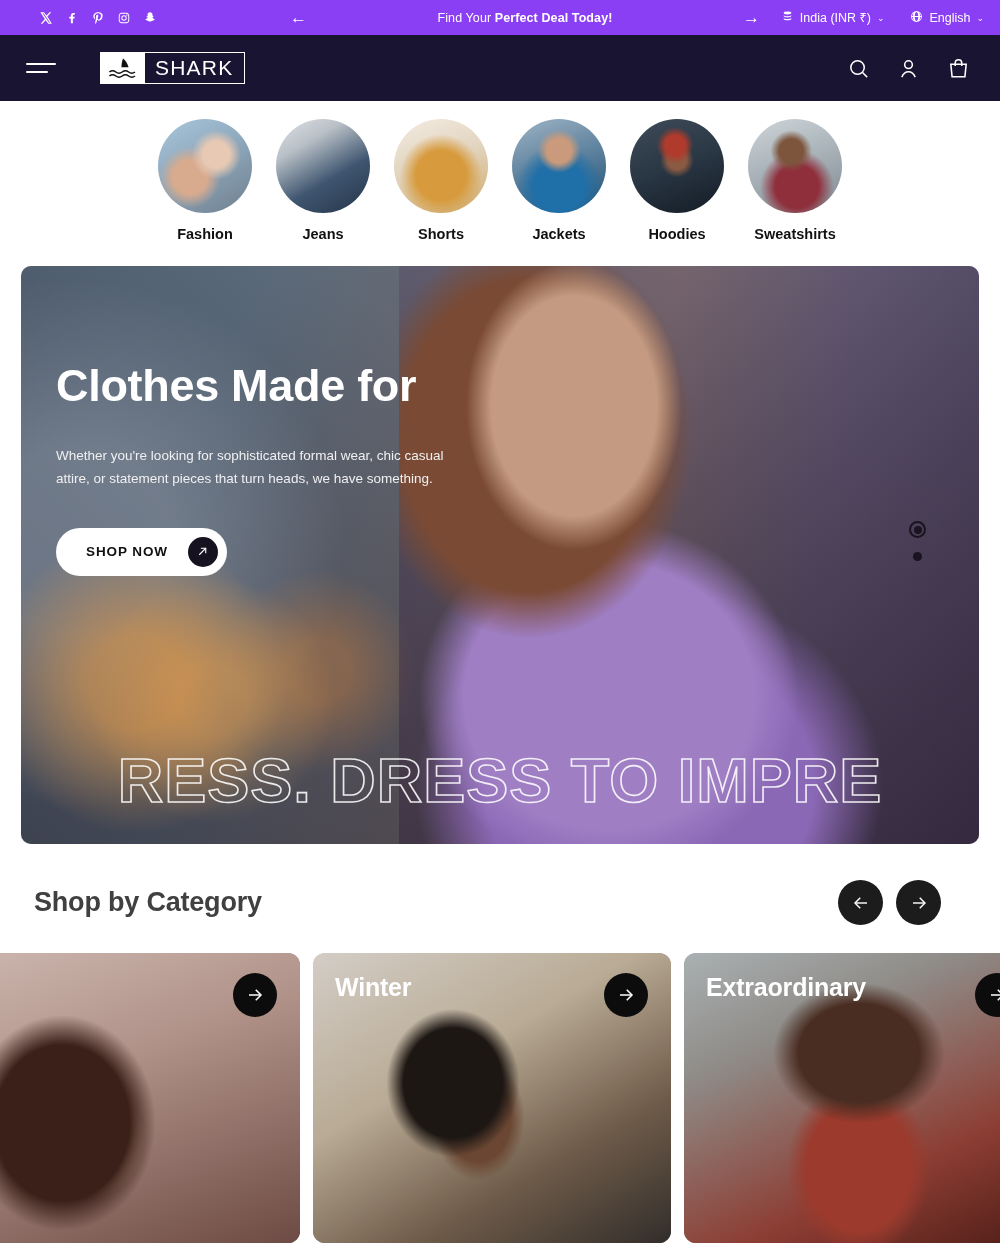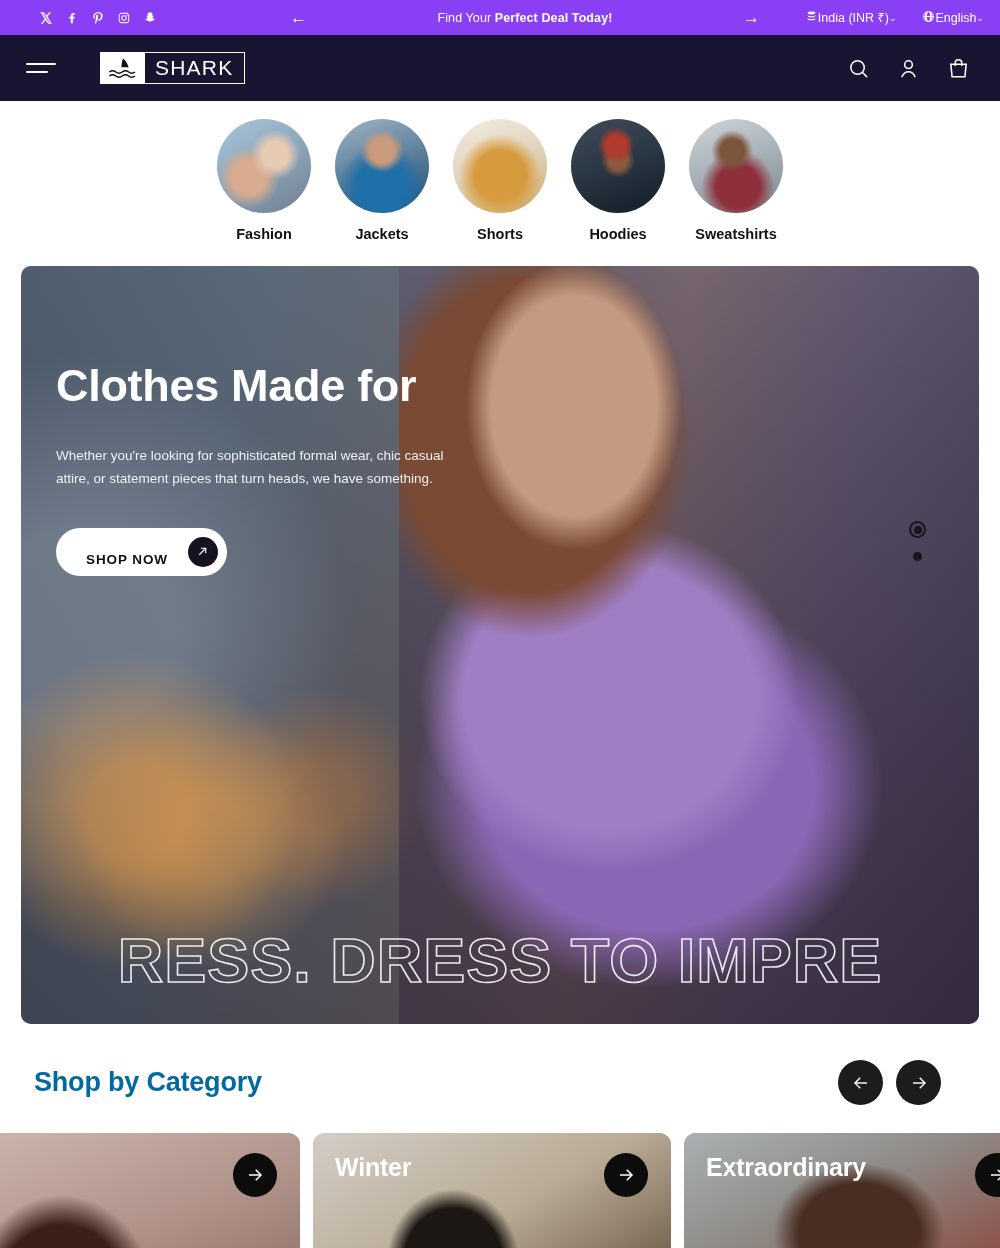--- a/index.html
+++ b/index.html
@@ -26,21 +26,21 @@
     position: absolute; left: 290px; right: 240px;
     display: flex; align-items: center; justify-content: space-between;
   }
   .ann-arrow { font-size: 17px; line-height: 1; cursor: pointer; color:#fff; }
   .ann-text { font-size: 12.5px; letter-spacing: .1px; white-space: nowrap; }
   .ann-text b { font-weight: bold; }
   .ann-right {
     position: absolute; right: 16px; display: flex;
     align-items: center; gap: 26px; font-size: 12.5px;
   }
-  .selector { display: flex; align-items: center; gap: 0; cursor: pointer; }
+  .selector { display: flex; align-items: center; gap: 6px; cursor: pointer; }
   .selector svg { width: 13px; height: 13px; fill: #fff; }
   .caret { font-size: 9px; opacity: .95; }
 
   
   .header {
     height: 66px; background: #181432;
     display: flex; align-items: center;
     padding: 0 26px; position: relative;
   }
   .burger { display: flex; flex-direction: column; gap: 6px; cursor: pointer; width: 30px; }
@@ -76,21 +76,21 @@
   .cat-img {
     width: 94px; height: 94px; border-radius: 50%;
     margin: 0 auto; overflow: hidden; position: relative;
   }
   .cat-label {
     margin-top: 13px; font-size: 14.5px; font-weight: bold; color: #111;
   }
 
   
   .hero {
-    margin: 14px 21px 0; height: 758px; border-radius: 10px;
+    margin: 14px 21px 0; height: 578px; border-radius: 10px;
     position: relative; overflow: hidden;
     background: linear-gradient(100deg,#5c6878 0%,#6d7b8a 22%,#8a7f80 45%,#b08f7e 62%,#7a6a82 80%,#4e4258 100%);
   }
   .hero-bg { position: absolute; inset: 0; }
   .hero-blur {
     position: absolute; inset: 0;
     background:
       radial-gradient(circle at 12% 72%, rgba(222,150,70,.62) 0 5%, transparent 16%),
       radial-gradient(circle at 20% 75%, rgba(236,170,90,.45) 0 4%, transparent 14%),
       radial-gradient(circle at 31% 70%, rgba(210,130,60,.40) 0 4%, transparent 13%),
@@ -109,21 +109,21 @@
   .hero-content { position: absolute; left: 35px; top: 90px; width: 470px; z-index: 4; }
   .hero-title {
     color: #fff; font-size: 45px; font-weight: bold;
     line-height: 1.32; letter-spacing: -.3px;
   }
   .hero-sub {
     color: #f0f0f2; font-size: 13.5px; line-height: 1.68;
     margin-top: 30px; width: 395px; font-weight: 500;
   }
   .shop-btn {
-    margin-top: 37px; display: inline-flex; align-items: flex-end;
+    margin-top: 37px; display: inline-flex; align-items: center;
     background: #fff; border-radius: 40px; padding: 9px 9px 9px 30px;
     gap: 20px; cursor: pointer; border: none;
   }
   .shop-btn-label { font-size: 13.5px; font-weight: bold; letter-spacing: .9px; color: #111; }
   .shop-btn-circ {
     width: 30px; height: 30px; border-radius: 50%; background: #16121f;
     display: flex; align-items: center; justify-content: center;
   }
   .shop-btn-circ svg { width: 13px; height: 13px; stroke: #fff; stroke-width: 2; fill: none; }
   .dots {
@@ -142,21 +142,21 @@
     font-size: 63px; font-weight: bold; letter-spacing: 1px;
     white-space: nowrap; text-align: center;
     color: transparent; -webkit-text-stroke: 1.6px rgba(255,255,255,.88);
   }
 
   
   .sec-head {
     display: flex; align-items: center; justify-content: space-between;
     padding: 36px 34px 0 34px;
   }
-  .sec-title { font-size: 27px; font-weight: bold; color: #0369a1; letter-spacing: -.2px; }
+  .sec-title { font-size: 27px; font-weight: bold; color: #404040; letter-spacing: -.2px; }
   .sec-navs { display: flex; gap: 13px; margin-right: 25px; }
   .nav-btn {
     width: 45px; height: 45px; border-radius: 50%; background: #1c1c1c;
     display: flex; align-items: center; justify-content: center;
     cursor: pointer; border: none;
   }
   .nav-btn svg { width: 18px; height: 18px; stroke: #fff; stroke-width: 1.9; fill: none; }
 
   
   .cards { display: flex; gap: 13px; padding: 28px 0 0 0; margin-left: -58px; }
@@ -279,26 +279,30 @@
     </span>
   </div>
 </div>
 
 <div class="cats">
   <div class="cat">
     <div class="cat-img" style="background:radial-gradient(circle at 62% 38%,#e8c9b4 0 16%,transparent 30%),radial-gradient(circle at 34% 62%,#d8ab8e 0 20%,transparent 36%),linear-gradient(150deg,#a9c6db 0%,#8fa9bd 45%,#6f7f8e 100%)"></div>
     <div class="cat-label">Fashion</div>
   </div>
   <div class="cat">
+    <div class="cat-img" style="background:linear-gradient(150deg,#dfe3e6 0%,#b8bfc6 28%,#3f5670 62%,#243347 100%)"></div>
+    <div class="cat-label">Jeans</div>
+  </div>
+  <div class="cat">
+    <div class="cat-img" style="background:radial-gradient(circle at 50% 60%,#d79a3c 0 34%,transparent 56%),linear-gradient(160deg,#f3ece2 0%,#e2d4bf 45%,#cfa964 100%)"></div>
+    <div class="cat-label">Shorts</div>
+  </div>
+  <div class="cat">
     <div class="cat-img" style="background:radial-gradient(circle at 50% 34%,#c99a7c 0 16%,transparent 28%),radial-gradient(circle at 50% 72%,#1f6fa8 0 30%,transparent 52%),linear-gradient(160deg,#9fb4c4 0%,#5a7f9c 50%,#1d4f72 100%)"></div>
     <div class="cat-label">Jackets</div>
-  </div>
-  <div class="cat">
-    <div class="cat-img" style="background:radial-gradient(circle at 50% 60%,#d79a3c 0 34%,transparent 56%),linear-gradient(160deg,#f3ece2 0%,#e2d4bf 45%,#cfa964 100%)"></div>
-    <div class="cat-label">Shorts</div>
   </div>
   <div class="cat">
     <div class="cat-img" style="background:radial-gradient(circle at 48% 28%,#b03b2c 0 12%,transparent 22%),radial-gradient(circle at 50% 44%,#8a5a42 0 13%,transparent 24%),linear-gradient(160deg,#3f4b58 0%,#293643 50%,#141c26 100%)"></div>
     <div class="cat-label">Hoodies</div>
   </div>
   <div class="cat">
     <div class="cat-img" style="background:radial-gradient(circle at 46% 34%,#7d553c 0 15%,transparent 26%),radial-gradient(circle at 52% 72%,#8f2f3c 0 26%,transparent 44%),linear-gradient(160deg,#cfd6da 0%,#aeb7bd 40%,#7f888f 100%)"></div>
     <div class="cat-label">Sweatshirts</div>
   </div>
 </div>

